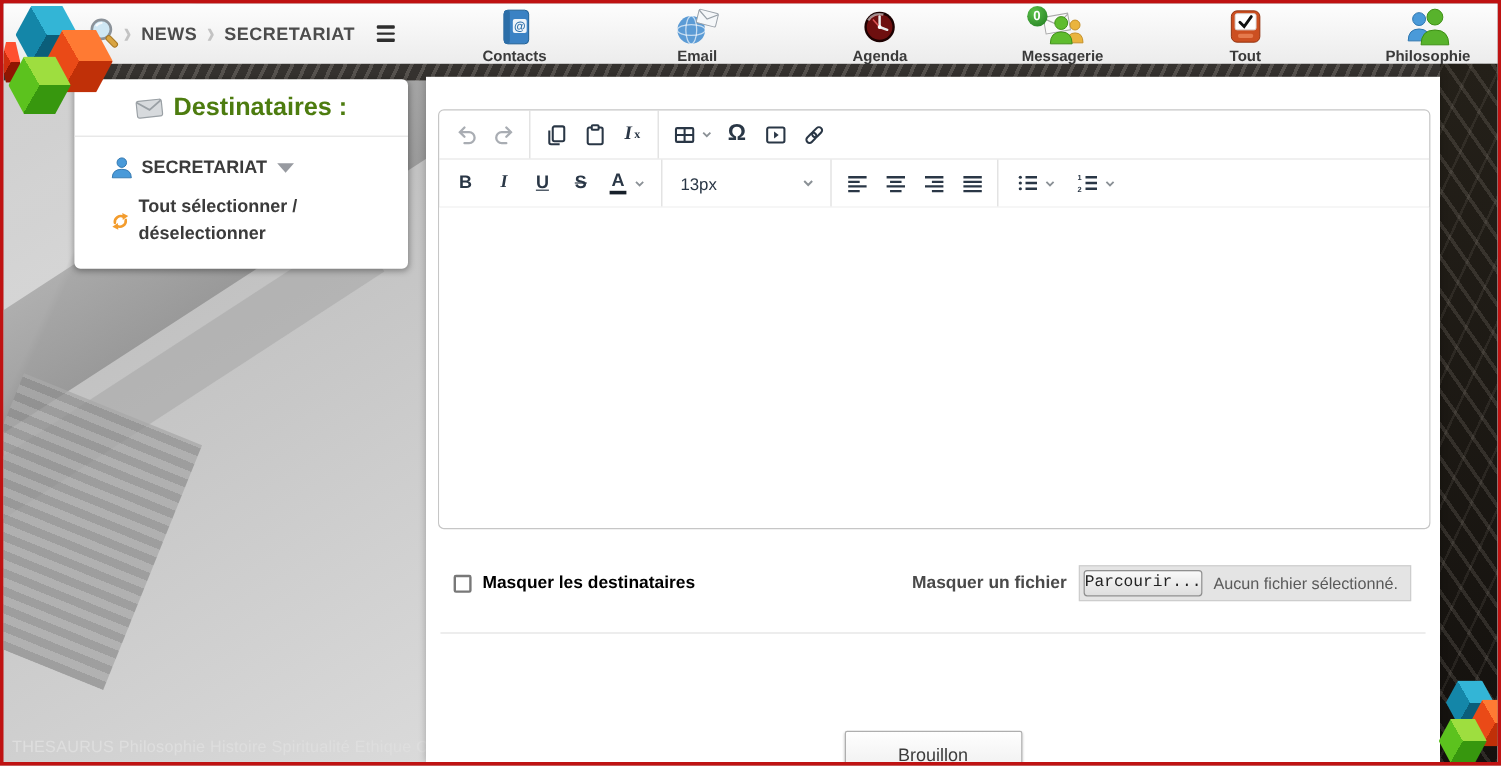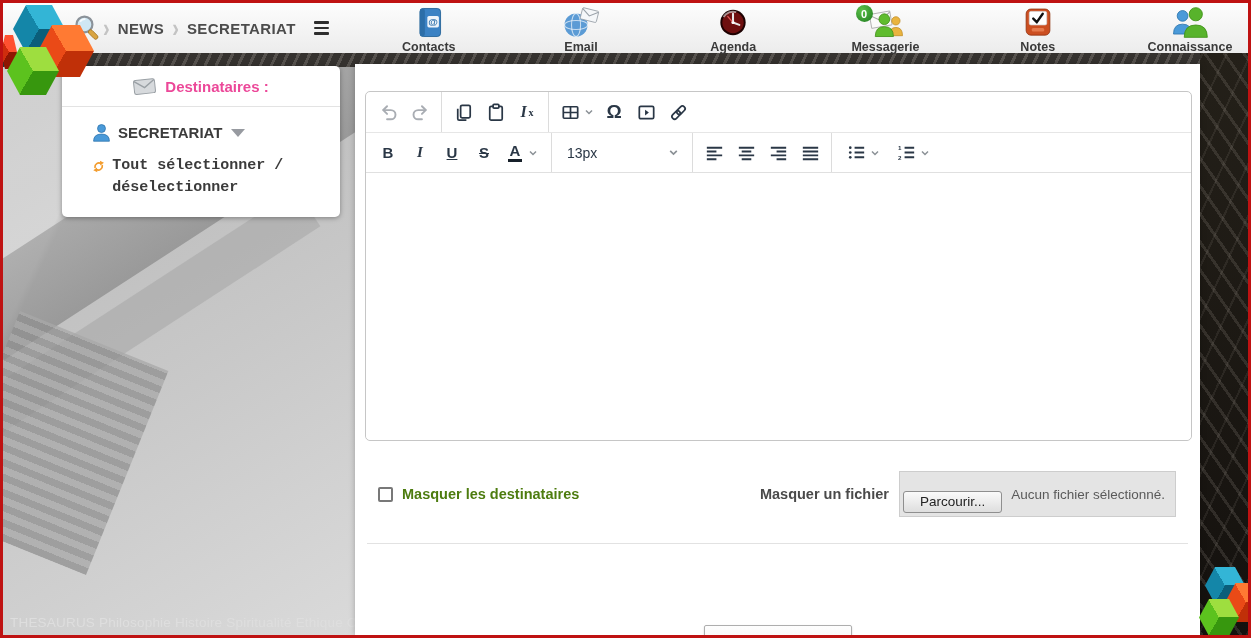--- a/index.html
+++ b/index.html
@@ -64,27 +64,27 @@
     background:radial-gradient(circle at 35% 30%, #5cc24a, #1f7a1f); color:#fff;
     font-size:11px; font-weight:700; display:flex; align-items:center; justify-content:center; }
   .search-btn { margin-top:8px; cursor:pointer; }
 
   
   .card { position:absolute; left:59px; top:63px; width:278px; z-index:30;
     background:#fff; border-radius:5px; box-shadow:0 1px 5px rgba(0,0,0,.35);
     padding-bottom:16px; }
   .card-head { display:flex; align-items:center; justify-content:center; gap:8px;
     padding:12px 10px 11px; border-bottom:1px solid #e3e3e3; }
-  .card-title { font-size:15px; font-weight:700; color:#ec4899; }
+  .card-title { font-size:21px; font-weight:700; color:#4d7c0f; }
   .card-body { padding:16px 14px 2px 30px; }
   .rcp-row { display:flex; align-items:center; gap:7px; cursor:pointer; margin-bottom:13px; }
   .rcp-label { font-size:15px; font-weight:700; color:#3b3b3b; }
   .chev-down { width:0; height:0; border-left:7px solid transparent; border-right:7px solid transparent;
     border-top:8px solid #979aa0; margin-left:2px; }
-  .toggle-row { display:flex; align-items:flex-start; gap:7px; cursor:pointer; margin-left:-12px; padding-left:12px;font-family:Liberation Mono, monospace;}
+  .toggle-row { display:flex; align-items:center; gap:7px; cursor:pointer; margin-left:-12px; padding-left:12px;}
   .toggle-row .rcp-label { line-height:1.45; }
 
   
   .panel { position:absolute; left:352px; top:61px; width:845px; height:571px; z-index:20;
     background:#fff; box-shadow:0 0 6px rgba(0,0,0,.25); padding:14px 10px 0 10px; }
   .subject { width:827px; height:27px; border:1px solid #c6c6c6; border-radius:3px;
     padding:0 9px; font-size:14px; color:#333; font-family:"Liberation Sans",sans-serif; }
   .subject::placeholder { color:#a9a9a9; }
   .editor { margin-top:13px; width:827px; border:1px solid #c6c6c6; border-radius:5px; background:#fff; }
   .tb-row { display:flex; align-items:center; height:40px; padding:0 6px; }
@@ -102,27 +102,27 @@
   .tb-clear sub { font-style:normal; font-size:10px; font-weight:700;}
   .fontsize { width:130px; height:30px; display:flex; align-items:center; justify-content:space-between;
     padding:0 8px 0 10px; cursor:pointer;text-align:right; }
   .fontsize .fsval { font-size:14px; color:#2a3746; }
   .editor-body { height:268px; border-top:1px solid #e0e0e0; border-radius:0 0 5px 5px; background:#fff; cursor:text;}
 
   .opts-row { margin-top:30px; display:flex; align-items:center; justify-content:space-between;
     padding:0 14px 0 13px; }
   .chk-group { display:flex; align-items:center; gap:9px; }
   .chk { width:15px; height:15px; border:2px solid #787878; border-radius:2px; background:#fff; cursor:pointer; }
-  .chk-label { font-size:14.5px; font-weight:700; color:#4d7c0f; }
+  .chk-label { font-size:14.5px; font-weight:700; color:#000000; }
   .attach-group { display:flex; align-items:center; gap:10px; }
   .attach-label { font-size:14.5px; font-weight:700; color:#4a4a4a; }
   .file-input { display:flex; align-items:center; background:#e4e4e4; border:1px solid #cdcdcd;
     padding:3px 10px 3px 3px; gap:9px; }
   .browse-btn { background:linear-gradient(#fafafa,#dedede); border:1px solid #8f8f8f; border-radius:3px;
-    font-size:13.5px; color:#222; padding:2px 16px 3px; cursor:pointer; font-family:Liberation Sans, sans-serif;margin-top:16px;}
+    font-size:13.5px; color:#222; padding:2px 0 3px; cursor:pointer; font-family:Liberation Mono, monospace;}
   .file-status { font-size:13.5px; color:#5a5a5a; }
   .hr { margin:26px 2px 0; border-top:1px solid #e2e2e2; height:0; }
   .btn-row { margin-top:41px; display:flex; justify-content:center; gap:43px; }
   .big-btn { width:148px; height:40px; background:linear-gradient(#fefefe,#ededed);
     border:1px solid #aeaeae; border-radius:2px; box-shadow:0 1px 2px rgba(0,0,0,.18);
     font-size:15px; color:#3c3c3c; cursor:pointer; font-family:"Liberation Sans",sans-serif;margin-top:40px; }
 </style>
 </head>
 <body>
 
@@ -232,33 +232,33 @@
 
     <div class="nav-item">
       <span class="nico">
         <svg width="38" height="33" viewBox="0 0 48 40">
           <rect x="9" y="3" width="30" height="33" rx="6" fill="#cc4f21" stroke="#8f2f0d"></rect>
           <rect x="13" y="6" width="22" height="17" rx="2" fill="#ffffff" stroke="#d9d9d9"></rect>
           <path d="M18 15 l4.5 4.5 L30 9" fill="none" stroke="#111" stroke-width="3" stroke-linecap="round"></path>
           <rect x="16" y="27" width="16" height="4.5" rx="2" fill="#e57a4d"></rect>
         </svg>
       </span>
-      <span class="nlabel">Notes</span>
+      <span class="nlabel">Tout</span>
     </div>
 
     <div class="nav-item">
       <span class="nico">
         <svg width="44" height="33" viewBox="0 0 48 40">
           <circle cx="15" cy="12" r="6.5" fill="#4a9ad9" stroke="#2d74ad"></circle>
           <path d="M4 34 q0-12 11-12 q11 0 11 12 Z" fill="#4a9ad9" stroke="#2d74ad"></path>
           <circle cx="31" cy="10" r="8" fill="#58b32c" stroke="#3c8f12"></circle>
           <path d="M17 38 q0-15 14-15 q14 0 14 15 Z" fill="#58b32c" stroke="#3c8f12"></path>
         </svg>
       </span>
-      <span class="nlabel">Connaissance</span>
+      <span class="nlabel">Philosophie</span>
     </div>
 
   </div>
 </div>
 
 <div class="card">
   <div class="card-head">
     <svg width="24" height="17" viewBox="0 0 24 17" style="transform:rotate(-6deg)">
       <rect x="1" y="1.5" width="21" height="14" rx="2" fill="#d7dadd" stroke="#9aa0a5"></rect>
       <path d="M1.5 2.5 l10 7 10-7" fill="none" stroke="#9aa0a5" stroke-width="1.4"></path>

